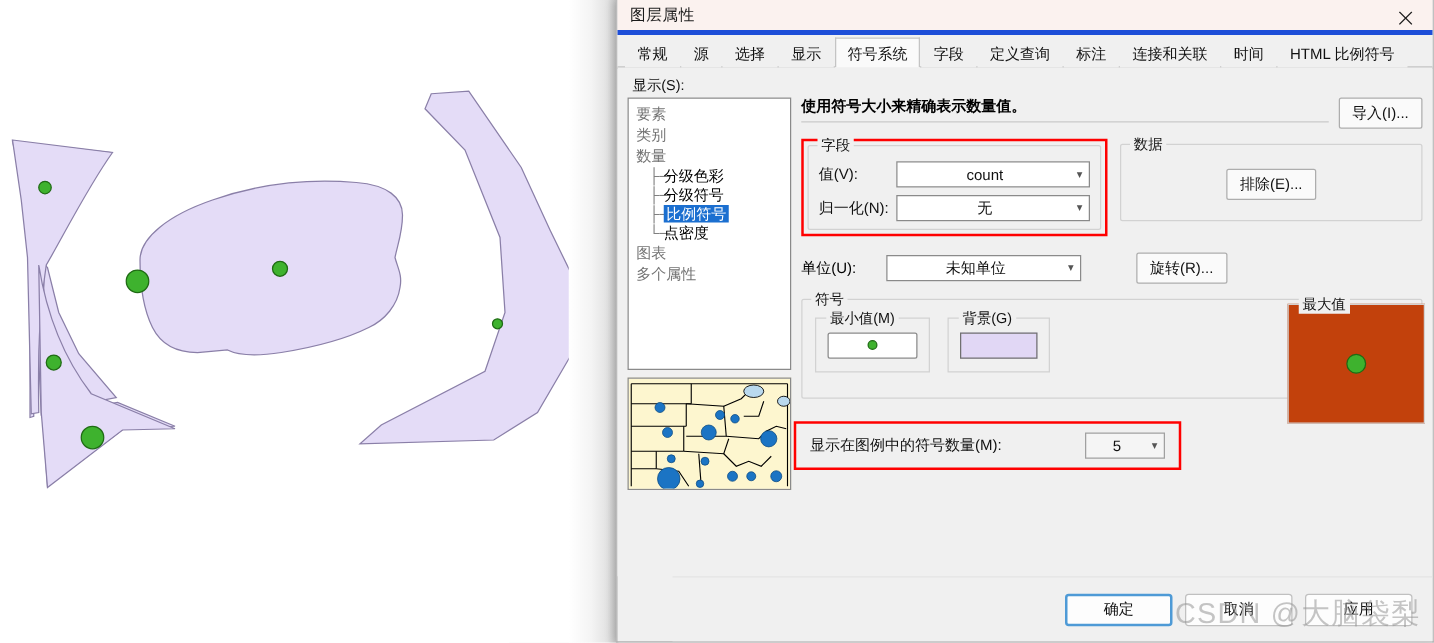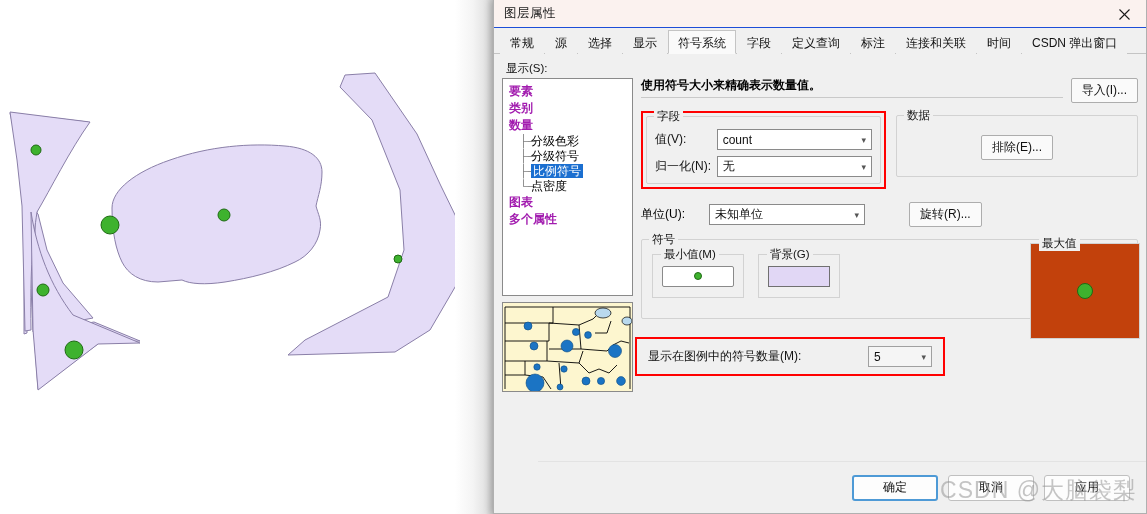--- a/index.html
+++ b/index.html
@@ -29,21 +29,21 @@
     position:absolute; left:493px; top:0px; width:654px; height:514px;
     background:#f0f0f0;
     border:1px solid #b0b0b0;
     border-top:none;
     box-shadow:-3px 0 7px rgba(0,0,0,.18);
   }
   .titlebar {
     height:28px; background:#fbf2ef;
     display:flex; align-items:center;
     padding:0 0 0 10px;
-    border-bottom:1px solid #1d4ed8;
+    border-bottom:4px solid #1d4ed8;
     position:relative;
   }
   .titlebar .title { font-size:12.5px; color:#1a1a1a; letter-spacing:.5px; }
   .close-btn {
     position:absolute; right:0; top:0; width:44px; height:28px;
     display:flex; align-items:center; justify-content:center;
     font-size:15px; color:#222; cursor:pointer;
   }
 
   
@@ -88,21 +88,21 @@
   
   .tree-panel {
     width:131px; height:218px;
     background:#ffffff;
     border:1px solid #8a8a8a;
     padding:4px 3px;
     overflow:hidden;
     font-size:12px;
   }
   .tree-root {
-    font-weight:bold; color:#a21caf; padding:1px 2px 1px 3px; cursor:pointer;
+    font-weight:normal; color:#737373; padding:1px 2px 1px 3px; cursor:pointer;
     line-height:15px;
   }
   .tree-child {
     color:#000; padding:0px 2px 0px 3px; cursor:pointer; line-height:15px;
     position:relative; margin-left:10px;
   }
   .tree-child .tick {
     display:inline-block; width:12px; color:#808080;
   }
   .tree-child.selected .lbl {
@@ -141,21 +141,21 @@
   }
 
   .redbox { border:2px solid #ff0000; padding:3px; }
 
   .field-row { display:flex; align-items:center; margin:2px 0; }
   .field-row .lab { width:62px; font-size:12px; color:#111; }
   .combo {
     position:relative; width:156px; height:21px;
     background:#fff; border:1px solid #8a8a8a;
     display:flex; align-items:center; padding:0 18px 0 5px;
-    font-size:12px; color:#111; cursor:pointer;
+    font-size:12px; color:#111; cursor:pointer;justify-content:center;
   }
   .combo .cv { overflow:hidden; white-space:nowrap; }
   .combo .arrow {
     position:absolute; right:5px; top:0; bottom:0;
     display:flex; align-items:center; color:#555; font-size:9px;
   }
   .combo.small { width:64px; }
 
   .row2 { display:flex; align-items:center; gap:14px; margin-top:13px; }
   .row2 .lab { font-size:12px; width:54px; }
@@ -281,21 +281,21 @@
     <div class="tab">常规</div>
     <div class="tab">源</div>
     <div class="tab">选择</div>
     <div class="tab">显示</div>
     <div class="tab active">符号系统</div>
     <div class="tab">字段</div>
     <div class="tab">定义查询</div>
     <div class="tab">标注</div>
     <div class="tab">连接和关联</div>
     <div class="tab">时间</div>
-    <div class="tab">CSDN 弹出窗口</div>
+    <div class="tab">HTML 比例符号</div>
   </div>
 
   <div class="dlg-body">
 
     <div class="display-label">显示(S):</div>
 
     <div class="split">
 
       <div>
         <div class="tree-panel">

